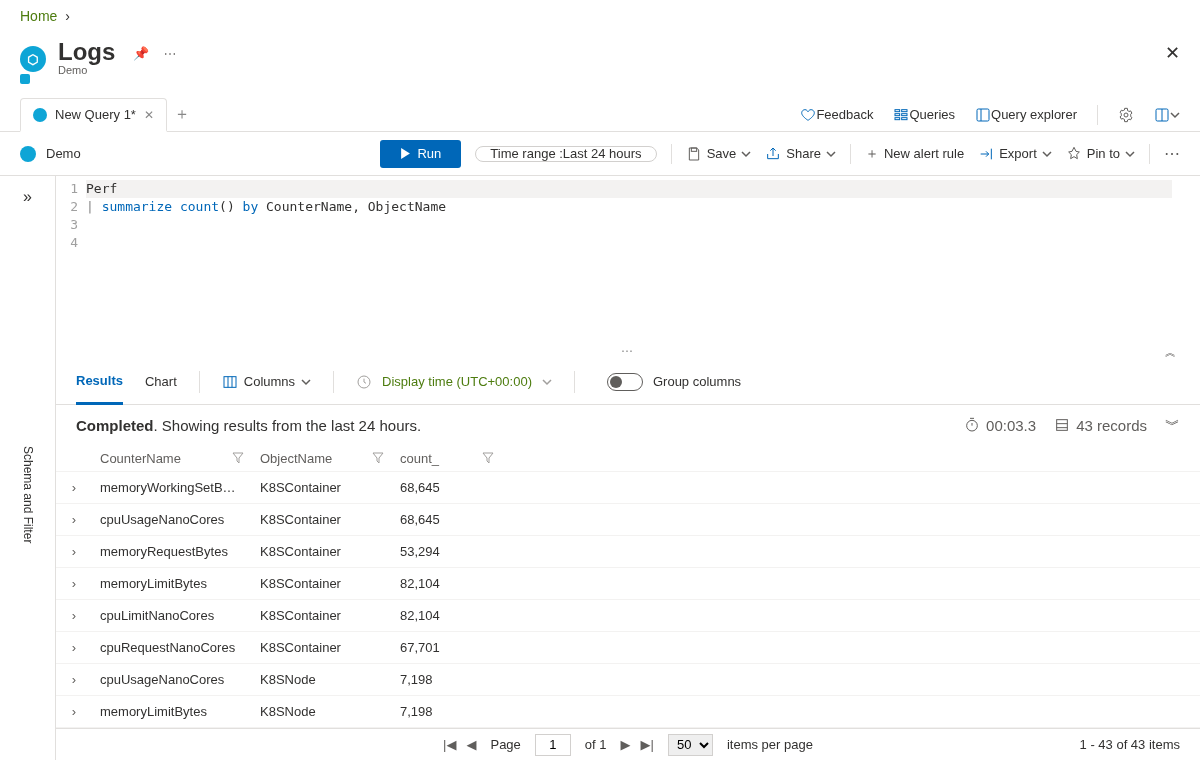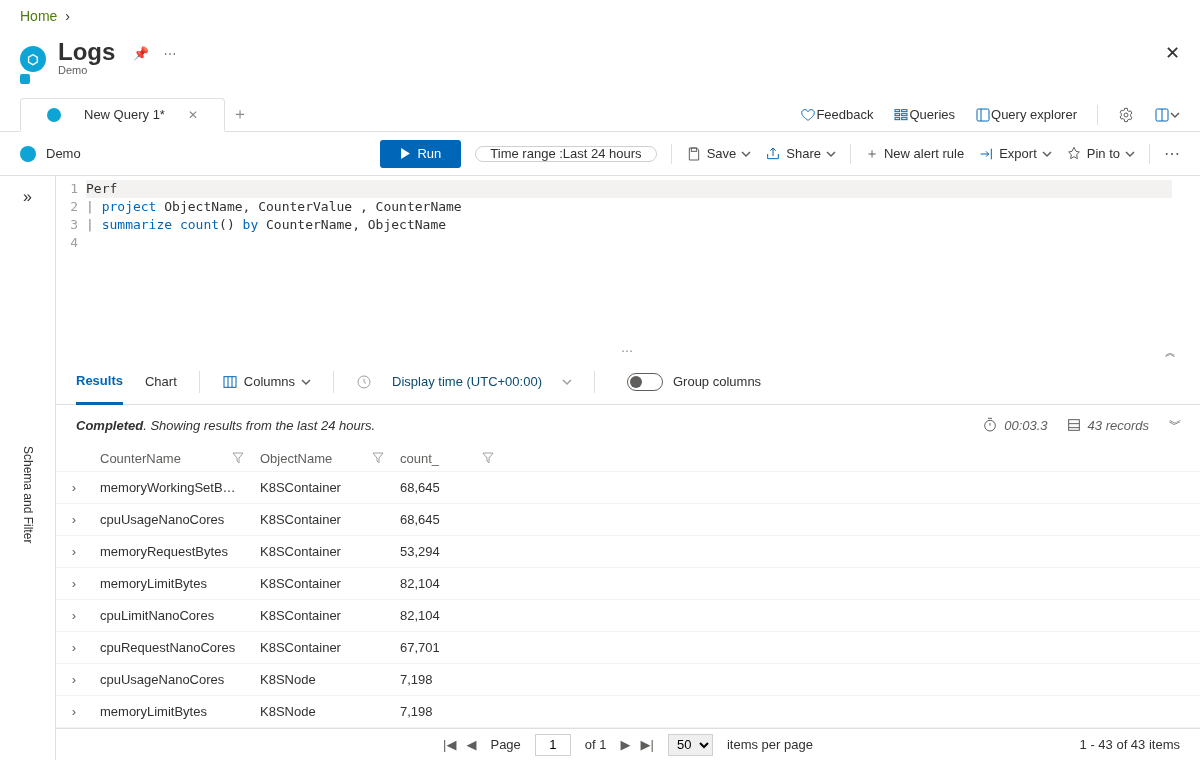--- a/index.html
+++ b/index.html
@@ -16,21 +16,21 @@
   .logs-icon-wrap { margin-top:6px; margin-right:12px; }
   .logs-icon { width:26px; height:26px; background:#0ea5d6; border-radius:50%; display:flex; align-items:center; justify-content:center; color:#fff; font-size:13px; font-weight:bold;}
   .logs-small { width:10px; height:10px; background:#0ea5d6; border-radius:2px; margin-top:2px;}
   .logs-title h1 { font-size:24px; font-weight:600; margin:0; line-height:1;}
   .logs-title .sub { font-size:11px; color:#605e5c; }
   .header-actions { margin-left:18px; margin-top:6px; display:flex; gap:14px; color:#605e5c;}
   .header-close { position:absolute; right:20px; top:8px; font-size:18px; color:#323130; cursor:pointer;}
 
   
   .tabstrip { display:flex; align-items:center; border-bottom:1px solid #e1dfdd; padding:0 20px; height:34px; position:relative; margin-top:4px;}
-  .qtab { height:34px; border:1px solid #e1dfdd; border-bottom:2px solid #fff; border-radius:4px 4px 0 0; padding:0 26px; display:flex; align-items:center; gap:23px; background:#fff; margin-bottom:-1px;justify-content:center;}
+  .qtab { height:34px; border:1px solid #e1dfdd; border-bottom:2px solid #fff; border-radius:4px 4px 0 0; padding:0 12px; display:flex; align-items:center; gap:8px; background:#fff; margin-bottom:-1px;justify-content:center;}
   .qtab .mini-icon { width:14px; height:14px; background:#0ea5d6; border-radius:50%;}
   .qtab-title { font-size:13px; }
   .qtab-close { font-size:12px; color:#888; cursor:pointer; }
   .newtab { width:30px; text-align:center; color:#888; cursor:pointer; font-size:16px;}
   .tabstrip-right { margin-left:auto; display:flex; align-items:center; gap:20px; color:#323130; font-size:13px;}
   .tr-item { display:flex; align-items:center; gap:0; cursor:pointer;}
   .ic { width:16px; height:16px; stroke:#0067b8; fill:none; stroke-width:1.5;}
   .ic-gray { stroke:#605e5c; }
   .chev-small { width:10px; height:10px; stroke:#605e5c; fill:none; stroke-width:1.5;}
 
@@ -65,28 +65,28 @@
   .tok-op { color:#888;}
   .dots-center { text-align:center; color:#888; font-size:12px; letter-spacing:2px;}
   .coll-up { position:absolute; right:24px; bottom: -2px; font-size:11px; color:#605e5c; cursor:pointer;}
   .editor-wrap { position:relative; border-bottom:1px solid transparent;}
 
   
   .res-toolbar { display:flex; align-items:center; height:46px; border-bottom:1px solid #e1dfdd; padding:0 20px; gap:22px;}
   .res-tab { height:46px; display:flex; align-items:center; cursor:pointer; color:#323130; }
   .res-tab.active { color:#0067b8; border-bottom:3px solid #0067b8; font-weight:600;}
   .columns-btn { display:flex; align-items:center; gap:6px; cursor:pointer; }
-  .disp-time { color:#0c4a6e; display:flex; align-items:center; gap:20px;}
+  .disp-time { color:#4d7c0f; display:flex; align-items:center; gap:10px;}
   .toggle { display:flex; align-items:center; gap:10px; margin-left:10px;}
   .switch { width:36px; height:18px; border:1px solid #605e5c; border-radius:10px; position:relative;}
   .switch::after { content:""; width:12px; height:12px; background:#605e5c; border-radius:50%; position:absolute; left:2px; top:2px;}
   .res-sep { width:1px; height:22px; background:#e1dfdd;}
 
   
-  .status-bar { display:flex; align-items:center; height:40px; padding:0 20px; font-size:13px;font-style:italic;}
+  .status-bar { display:flex; align-items:center; height:40px; padding:0 20px; font-size:15px;}
   .status-msg .strong { font-weight:600;}
   .status-right { margin-left:auto; display:flex; align-items:center; gap:18px; }
   .sr-item { display:flex; align-items:center; gap:6px; color:#605e5c;}
 
   
   .grid { flex:1; overflow:hidden; display:flex; flex-direction:column;}
   .thead, .trow { display:flex; align-items:center; font-size:13px;}
   .thead { height:38px; color:#605e5c; background:#fff;}
   .trow { height:32px; border-top:1px solid #f3f2f1;}
   .cell { padding:0 8px; overflow:hidden; white-space:nowrap; text-overflow:ellipsis;}
@@ -258,21 +258,20 @@
     <div class="editor-wrap">
       <div class="editor">
         <div class="gutter" id="gutter">
             <div>1</div>
             <div>2</div>
             <div>3</div>
             <div>4</div>
           </div>
         <div class="code" id="code">
             <div class="code-line cl-current">Perf</div>
-            <div class="code-line"><span class="tok-op">|</span> <span class="tok-kw">project</span> ObjectName, CounterValue , CounterName</div>
             <div class="code-line"><span class="tok-op">|</span> <span class="tok-kw">summarize</span> <span class="tok-kw">count</span>() <span class="tok-kw">by</span> CounterName, ObjectName</div>
           </div>
       </div>
       <div class="dots-center">⋯</div>
       <span class="coll-up">︽</span>
     </div>
 
     <div class="res-toolbar">
       <div class="res-tab active">
           <span>Results</span>

